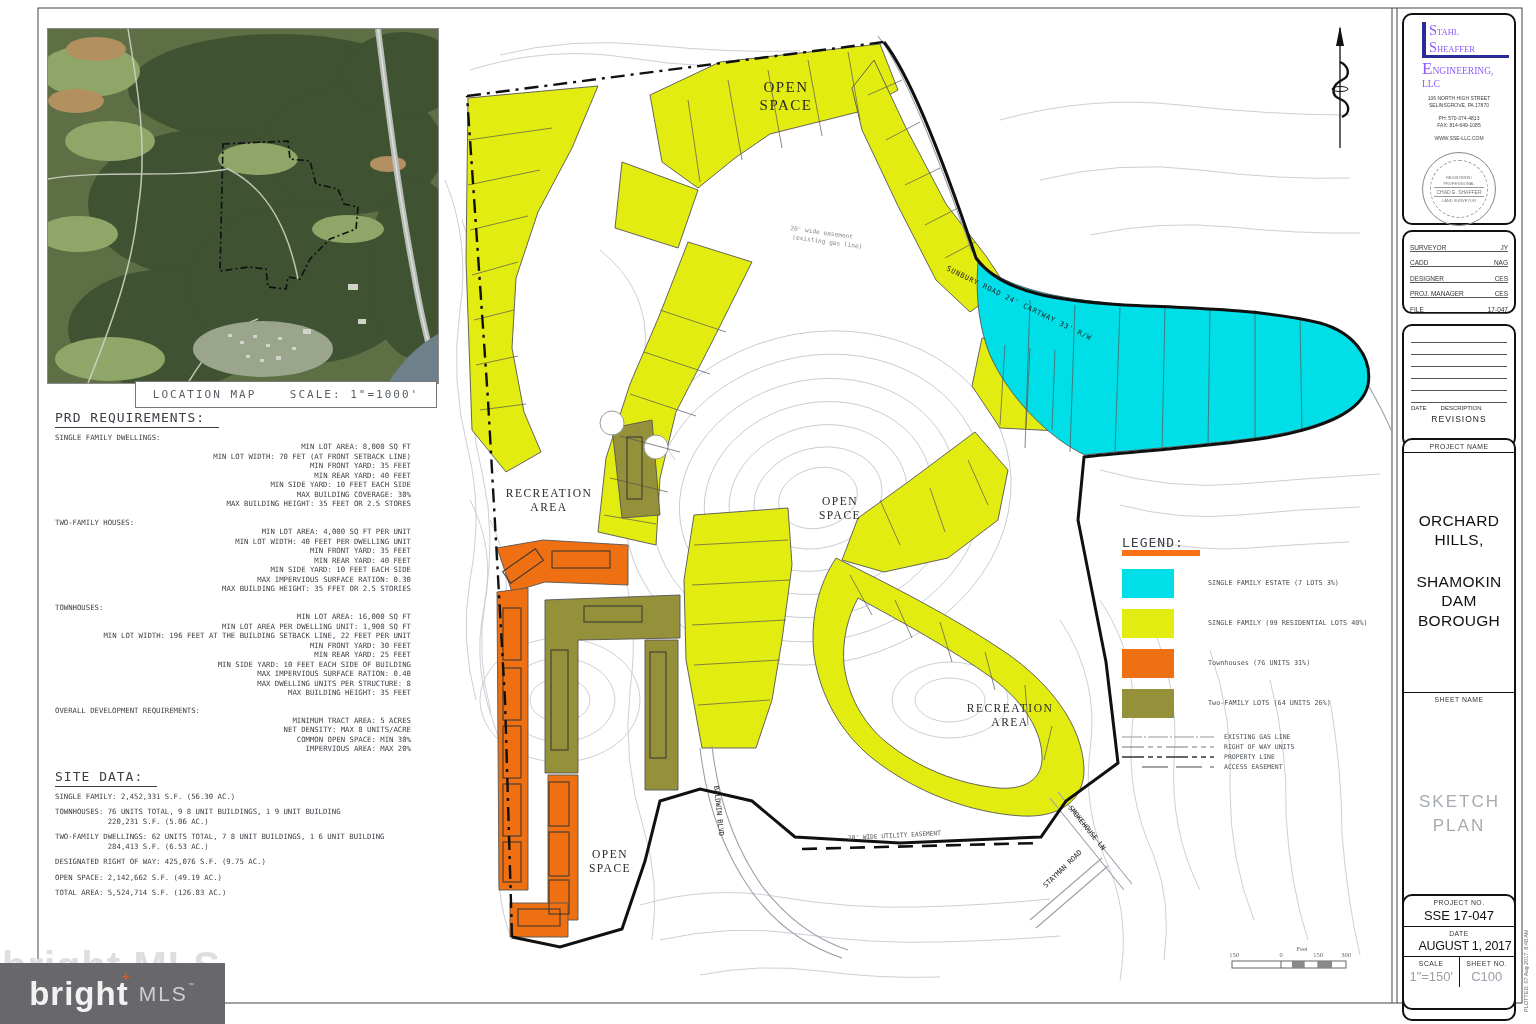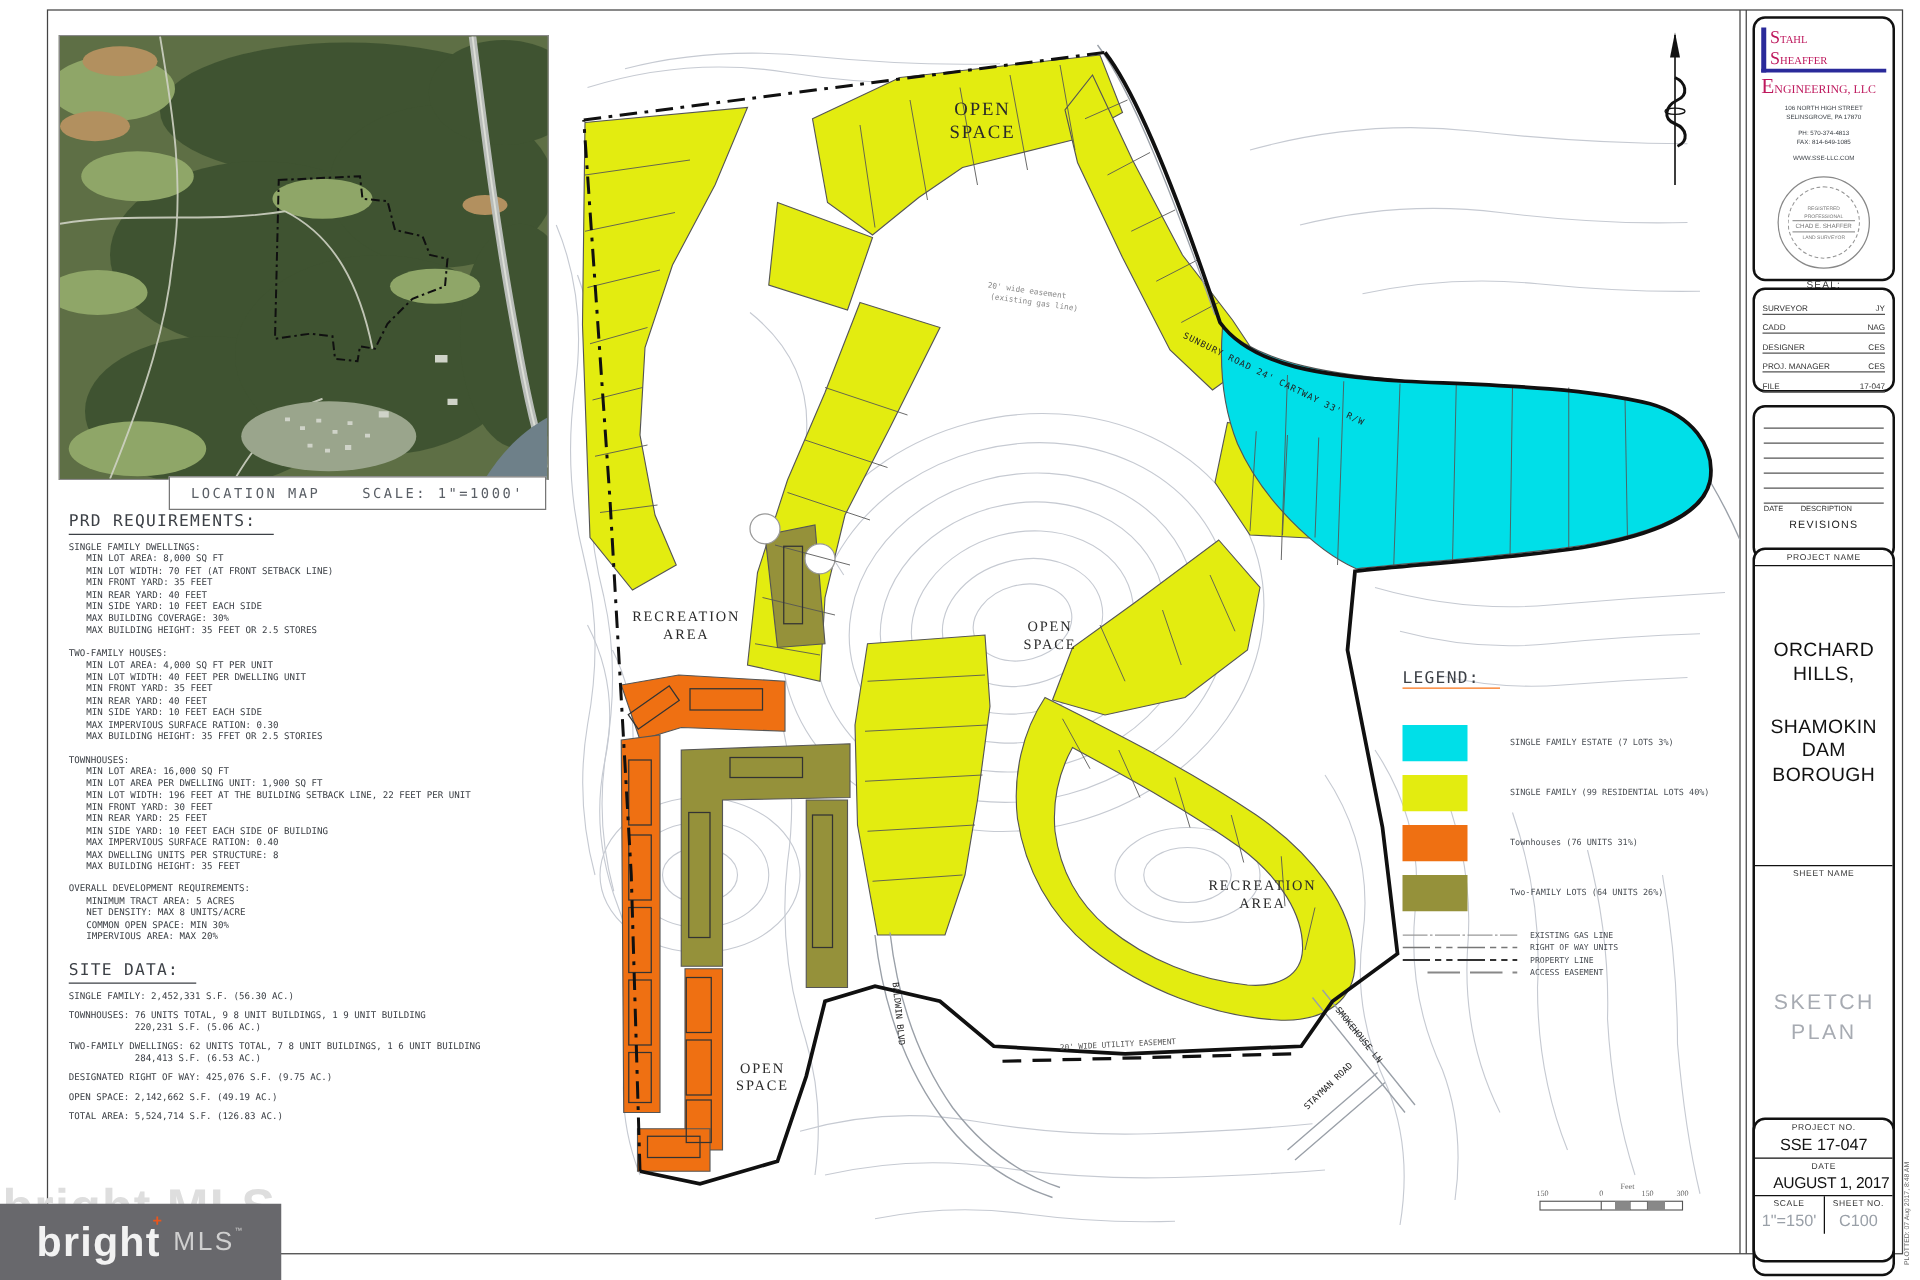--- a/index.html
+++ b/index.html
@@ -5,44 +5,44 @@
   html,body{margin:0;padding:0;background:#fff;}
   .sheet{position:relative;width:1536px;height:1024px;background:#fff;overflow:hidden;
          font-family:"Liberation Sans",sans-serif;color:#222;}
   .abs{position:absolute;}
   
   .cadtext{font-family:"DejaVu Sans Mono",monospace;color:#3c4046;}
   .prd-col{left:55px;top:410px;width:356px;font-size:7.3px;line-height:1.3;}
   .cad-h{font-size:13px;letter-spacing:1px;border-bottom:1px solid #3c4046;
          display:inline-block;padding-right:14px;margin-bottom:5px;}
   .prd-sec{margin-bottom:9px;}
-  .prd-body{white-space:pre;padding-left:14px;}
+  .prd-body{white-space:pre;padding-left:14px;text-align:right;}
   .sd-entry{white-space:pre;margin-bottom:6px;}
   
   .locmap{left:47px;top:28px;width:390px;height:354px;border:1px solid #8a8a8a;overflow:hidden;background:#57673f;}
   .map-caption{left:135px;top:381px;width:300px;height:25px;border:1px solid #777;background:#fff;
     display:flex;align-items:center;justify-content:space-around;
     font-family:"DejaVu Sans Mono",monospace;font-size:11px;letter-spacing:2px;color:#5a5f66;}
   
   .legend{left:1122px;top:533px;width:252px;}
   .legend-title{font-family:"DejaVu Sans Mono",monospace;font-size:13px;letter-spacing:1px;color:#3c4046;
-    border-bottom:1px solid #f97316;display:inline-block;padding-right:16px;margin-bottom:28px;}
+    border-bottom:6px solid #f97316;display:inline-block;padding-right:16px;margin-bottom:12px;}
   .leg-row{display:flex;align-items:center;margin-bottom:10px;height:30px;}
   .leg-swatch{width:52px;height:29px;margin-right:34px;flex:0 0 auto;}
   .leg-label{font-family:"DejaVu Sans Mono",monospace;font-size:6.8px;color:#4a4f55;}
   .sw-cyan{background:#00dfe8;}.sw-yellow{background:#e3ec10;}
   .sw-orange{background:#ef7012;}.sw-olive{background:#95913a;}
   .leg-lines{margin-top:14px;}
   .leg-line-row{display:flex;align-items:center;height:9px;margin-bottom:1px;}
   .leg-sym{width:92px;margin-right:10px;flex:0 0 auto;}
   .leg-line-label{font-family:"DejaVu Sans Mono",monospace;font-size:6.5px;color:#4a4f55;}
   
   .tb-col{left:1400px;top:8px;width:122px;height:1002px;}
   .tb-box{position:absolute;left:2px;width:114px;border:2px solid #111;border-radius:10px;background:#fff;box-sizing:border-box;}
-  .firm{font-family:"Liberation Serif",serif;color:#be185d;text-transform:uppercase;}
+  .firm{font-family:"Liberation Serif",serif;color:#8b5cf6;text-transform:uppercase;margin-left:13px;}
   .firm-top{border-left:4px solid #2a2a9a;padding-left:3px;border-bottom:3px solid #2a2a9a;}
   .firm-line{font-size:8.5px;line-height:1.15;}
   .firm-line::first-letter{font-size:1.7em;}
   .firm-line3{font-size:9.5px;margin-top:1px;}
   .firm-line3::first-letter{font-size:1.8em;}
   .tb-small{font-size:5px;color:#3a3f45;text-align:center;line-height:1.5;}
   .seal-wrap{display:flex;justify-content:center;margin-top:10px;}
   .seal{width:72px;height:72px;border:1.5px solid #888;border-radius:50%;
         display:flex;align-items:center;justify-content:center;}
   .seal-in{width:56px;height:56px;border:1px dashed #999;border-radius:50%;

